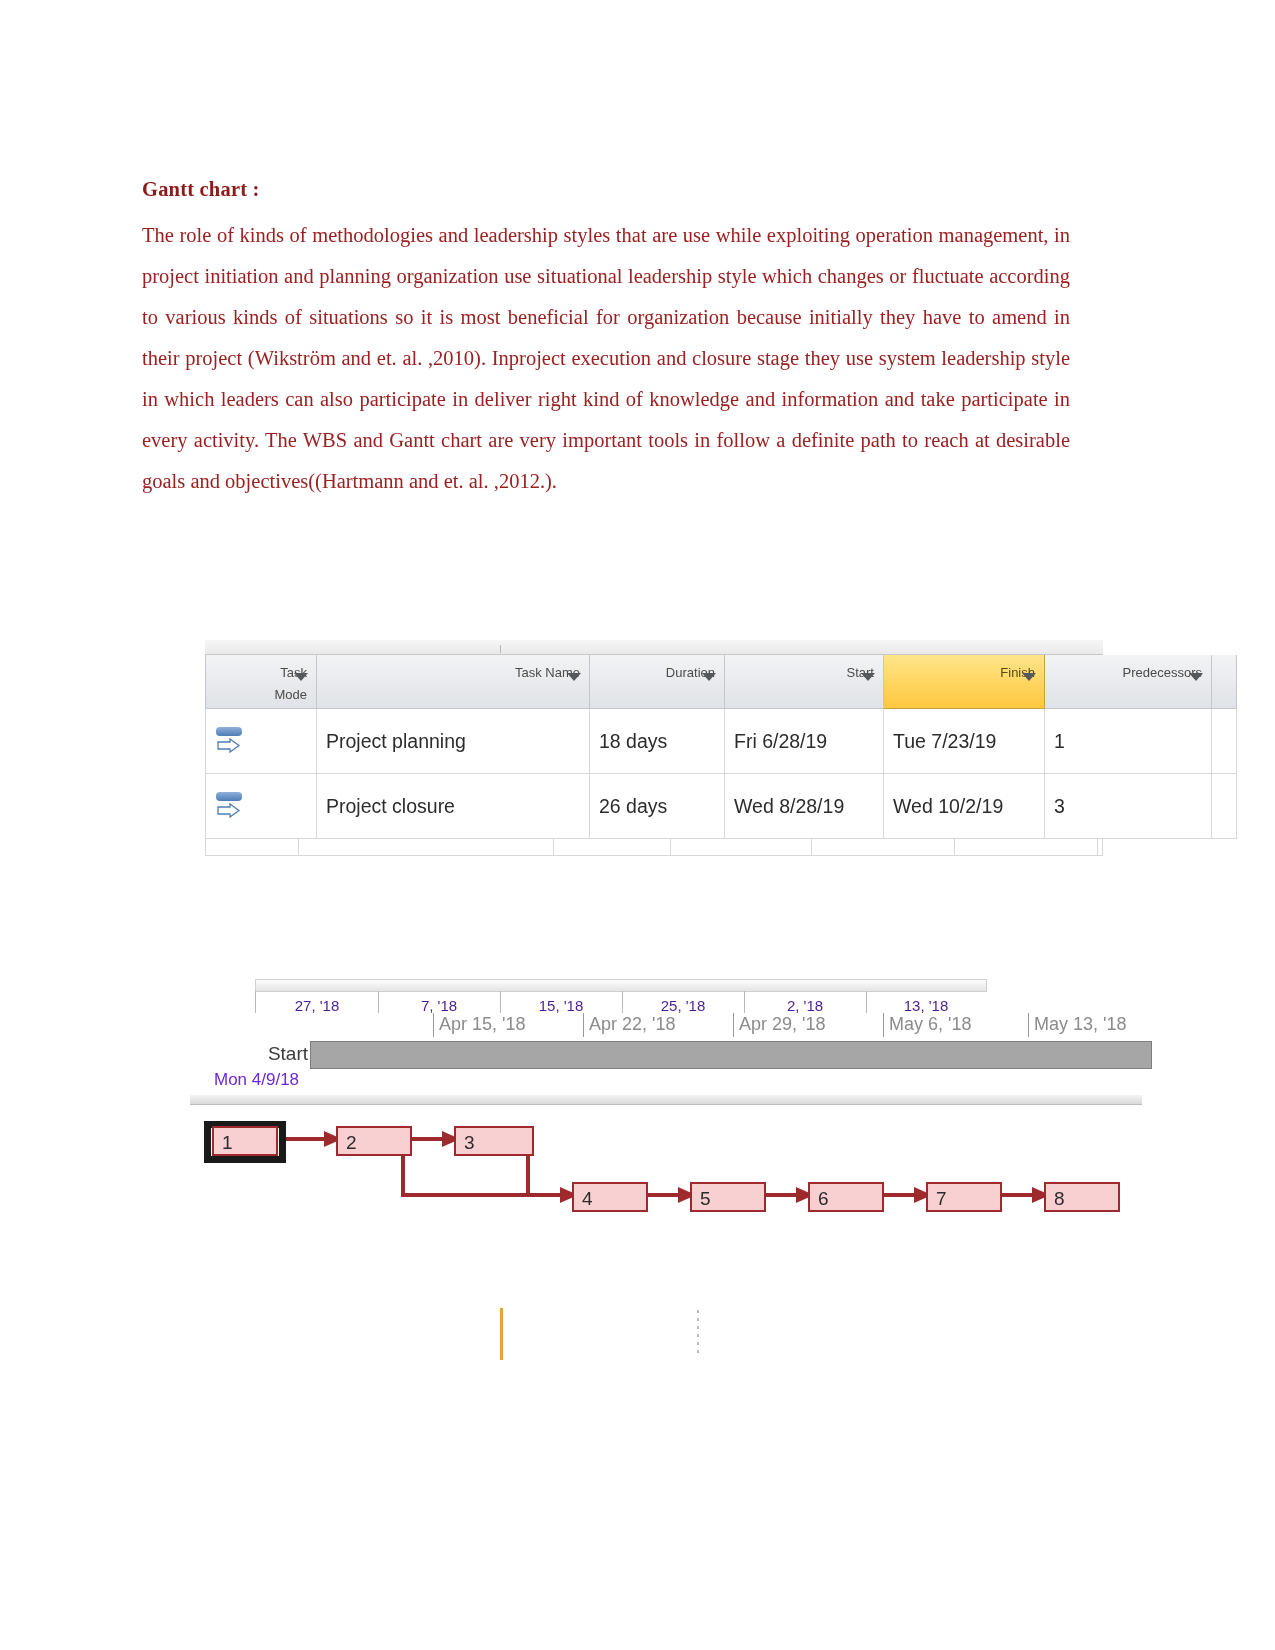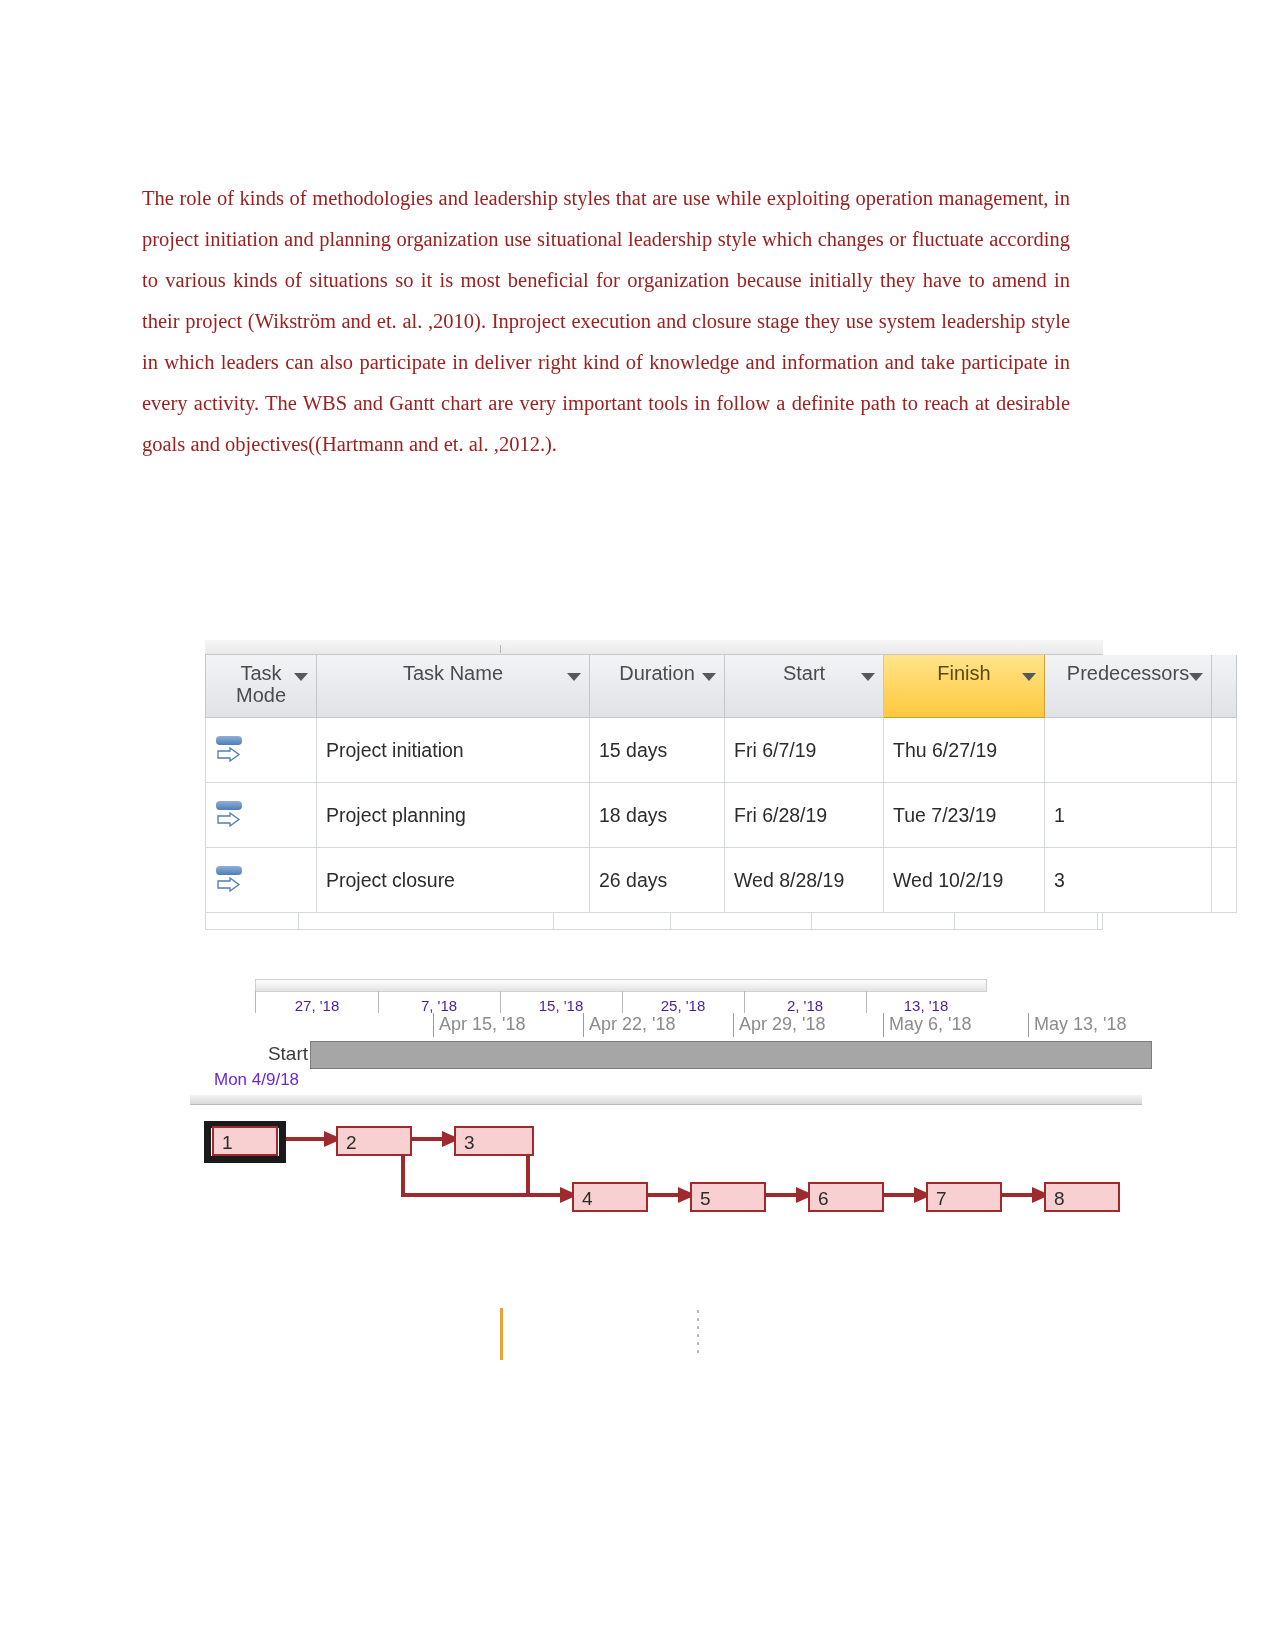--- a/index.html
+++ b/index.html
@@ -39,22 +39,22 @@
     position:absolute;left:295px;top:5px;width:1px;height:8px;background:#b6b6b6;
   }
   table.proj{
     border-collapse:collapse;width:898px;
     font-family:"Liberation Sans", sans-serif;
     table-layout:fixed;background:#fff;
   }
   table.proj th{
     background:linear-gradient(#f2f3f5,#dfe2e6);
     border:1px solid #c3c7cb;border-top:none;
-    color:#4b4b4b;font-weight:normal;font-size:20px;
-    text-align:center;padding:7px 9px 9px 9px;vertical-align:top;
+    color:#4b4b4b;font-weight:normal;font-size:13px;
+    text-align:right;padding:7px 9px 0 9px;vertical-align:top;
     height:46px;position:relative;
   }
   table.proj th.highlight{
     background:linear-gradient(#ffe48a,#ffc83d);
     border-color:#c9a23a;color:#5a4a14;
   }
   table.proj th .hl{display:block;line-height:22px;}
   .caret{
     position:absolute;right:8px;top:18px;
     width:0;height:0;border-left:7px solid transparent;
@@ -155,20 +155,21 @@
     position:absolute;left:697px;top:1310px;width:2px;height:48px;
   }
   .foot-dots i{display:block;width:2px;height:3px;background:#b9b9b9;margin-bottom:5px;}
 </style>
 </head>
 <body>
 
 <div class="page">
 
   <div class="content">
+    <h1 class="heading">Gantt chart :</h1>
     <p class="para second">The role of kinds of methodologies and leadership styles that are use while exploiting operation management, in project initiation and planning organization use situational leadership style which changes or fluctuate according to various kinds of situations so it is most beneficial for organization because initially they have to amend in their project (Wikström and et. al. ,2010). Inproject execution and closure stage they use system leadership style in which leaders can also participate in deliver right kind of knowledge and information and take participate in every activity. The WBS and Gantt chart are very important tools in follow a definite path to reach at desirable goals and objectives((Hartmann  and et. al. ,2012.).</p>
   </div>
 
   <div class="proj-table-wrap">
     <div class="tbl-topbar">
       <div class="tick"></div>
     </div>
     <table class="proj">
       <thead>
         <tr>
@@ -194,36 +195,20 @@
             <span class="caret"></span>
           </th>
           <th class="c-pred">
             <span class="hl">Predecessors</span>
             <span class="caret"></span>
           </th>
           <th class="c-extra"></th>
         </tr>
       </thead>
       <tbody>
-        <tr>
-          <td class="c-mode">
-            <span class="taskmode-icon">
-              <span class="bar"></span>
-              <svg class="arrow" viewBox="0 0 24 15" xmlns="http://www.w3.org/2000/svg">
-                <path d="M1 4 L13 4 L13 1 L22 7.5 L13 14 L13 11 L1 11 Z" fill="#ffffff" stroke="#4f7cb5" stroke-width="1.3"></path>
-              </svg>
-            </span>
-          </td>
-          <td class="c-name">Project initiation</td>
-          <td class="c-dur">15 days</td>
-          <td class="c-start">Fri 6/7/19</td>
-          <td class="c-finish">Thu 6/27/19</td>
-          <td class="c-pred"></td>
-          <td class="c-extra"></td>
-        </tr>
         <tr>
           <td class="c-mode">
             <span class="taskmode-icon">
               <span class="bar"></span>
               <svg class="arrow" viewBox="0 0 24 15" xmlns="http://www.w3.org/2000/svg">
                 <path d="M1 4 L13 4 L13 1 L22 7.5 L13 14 L13 11 L1 11 Z" fill="#ffffff" stroke="#4f7cb5" stroke-width="1.3"></path>
               </svg>
             </span>
           </td>
           <td class="c-name">Project planning</td>

